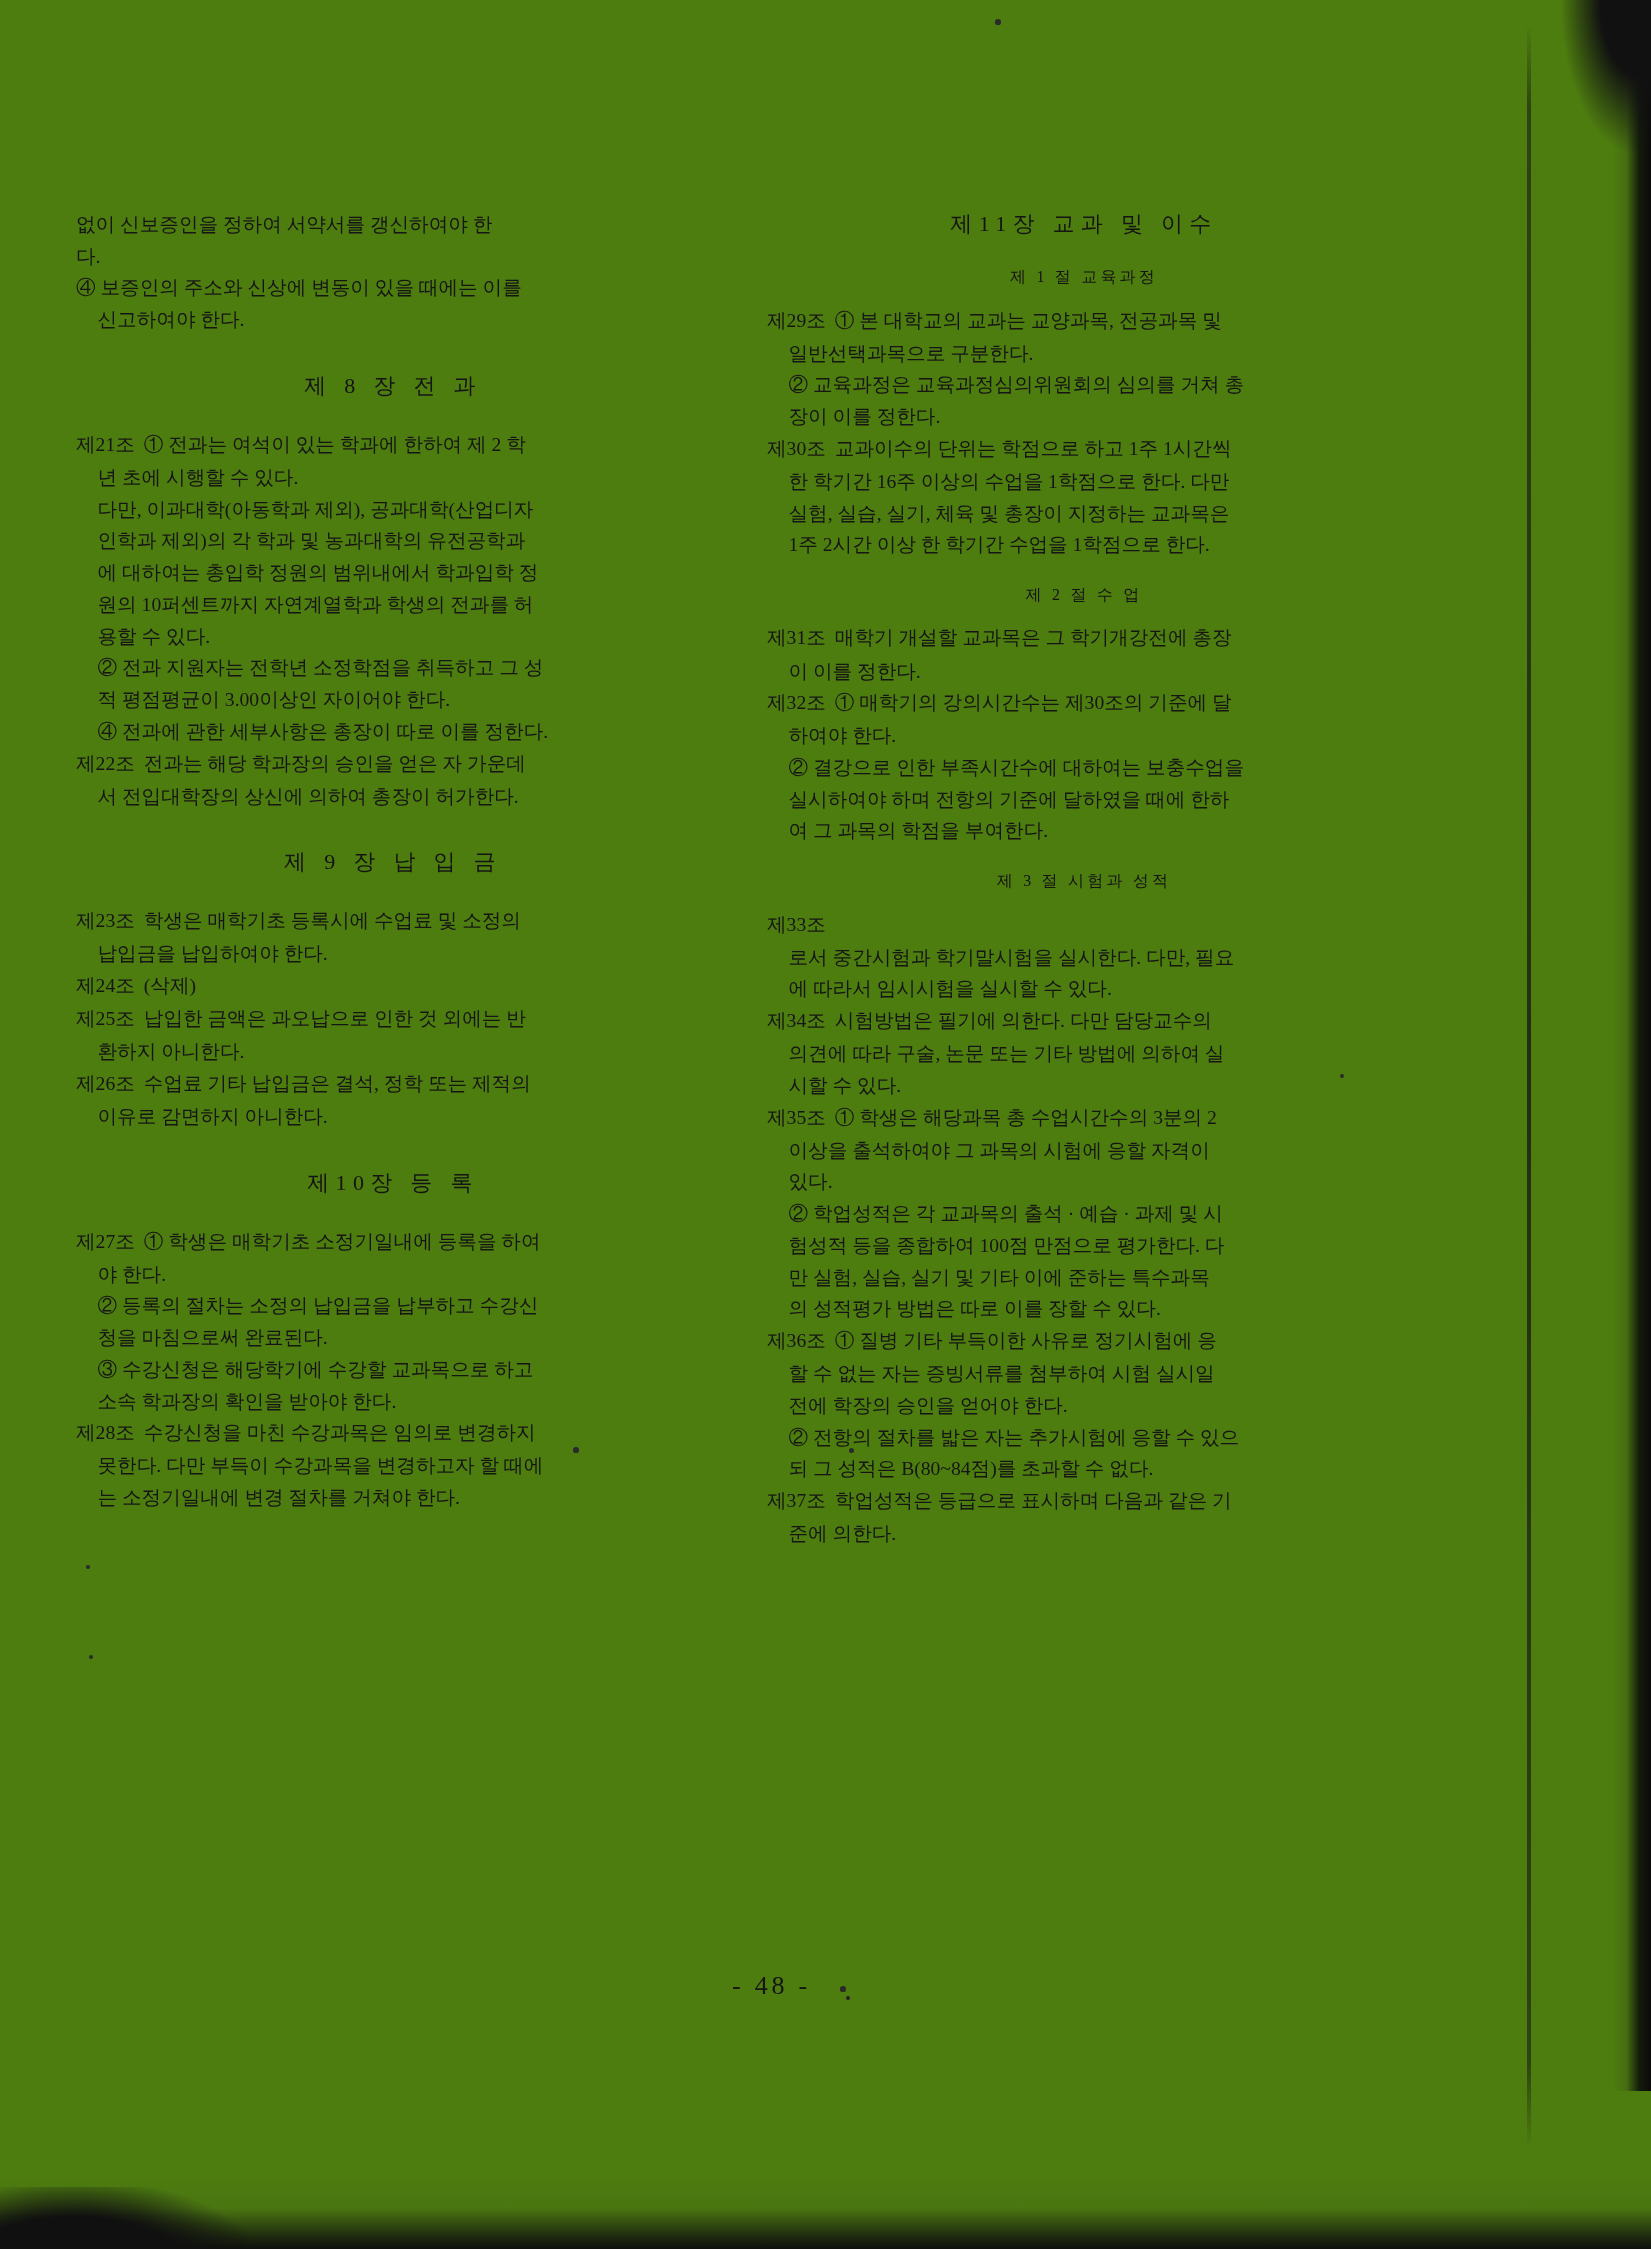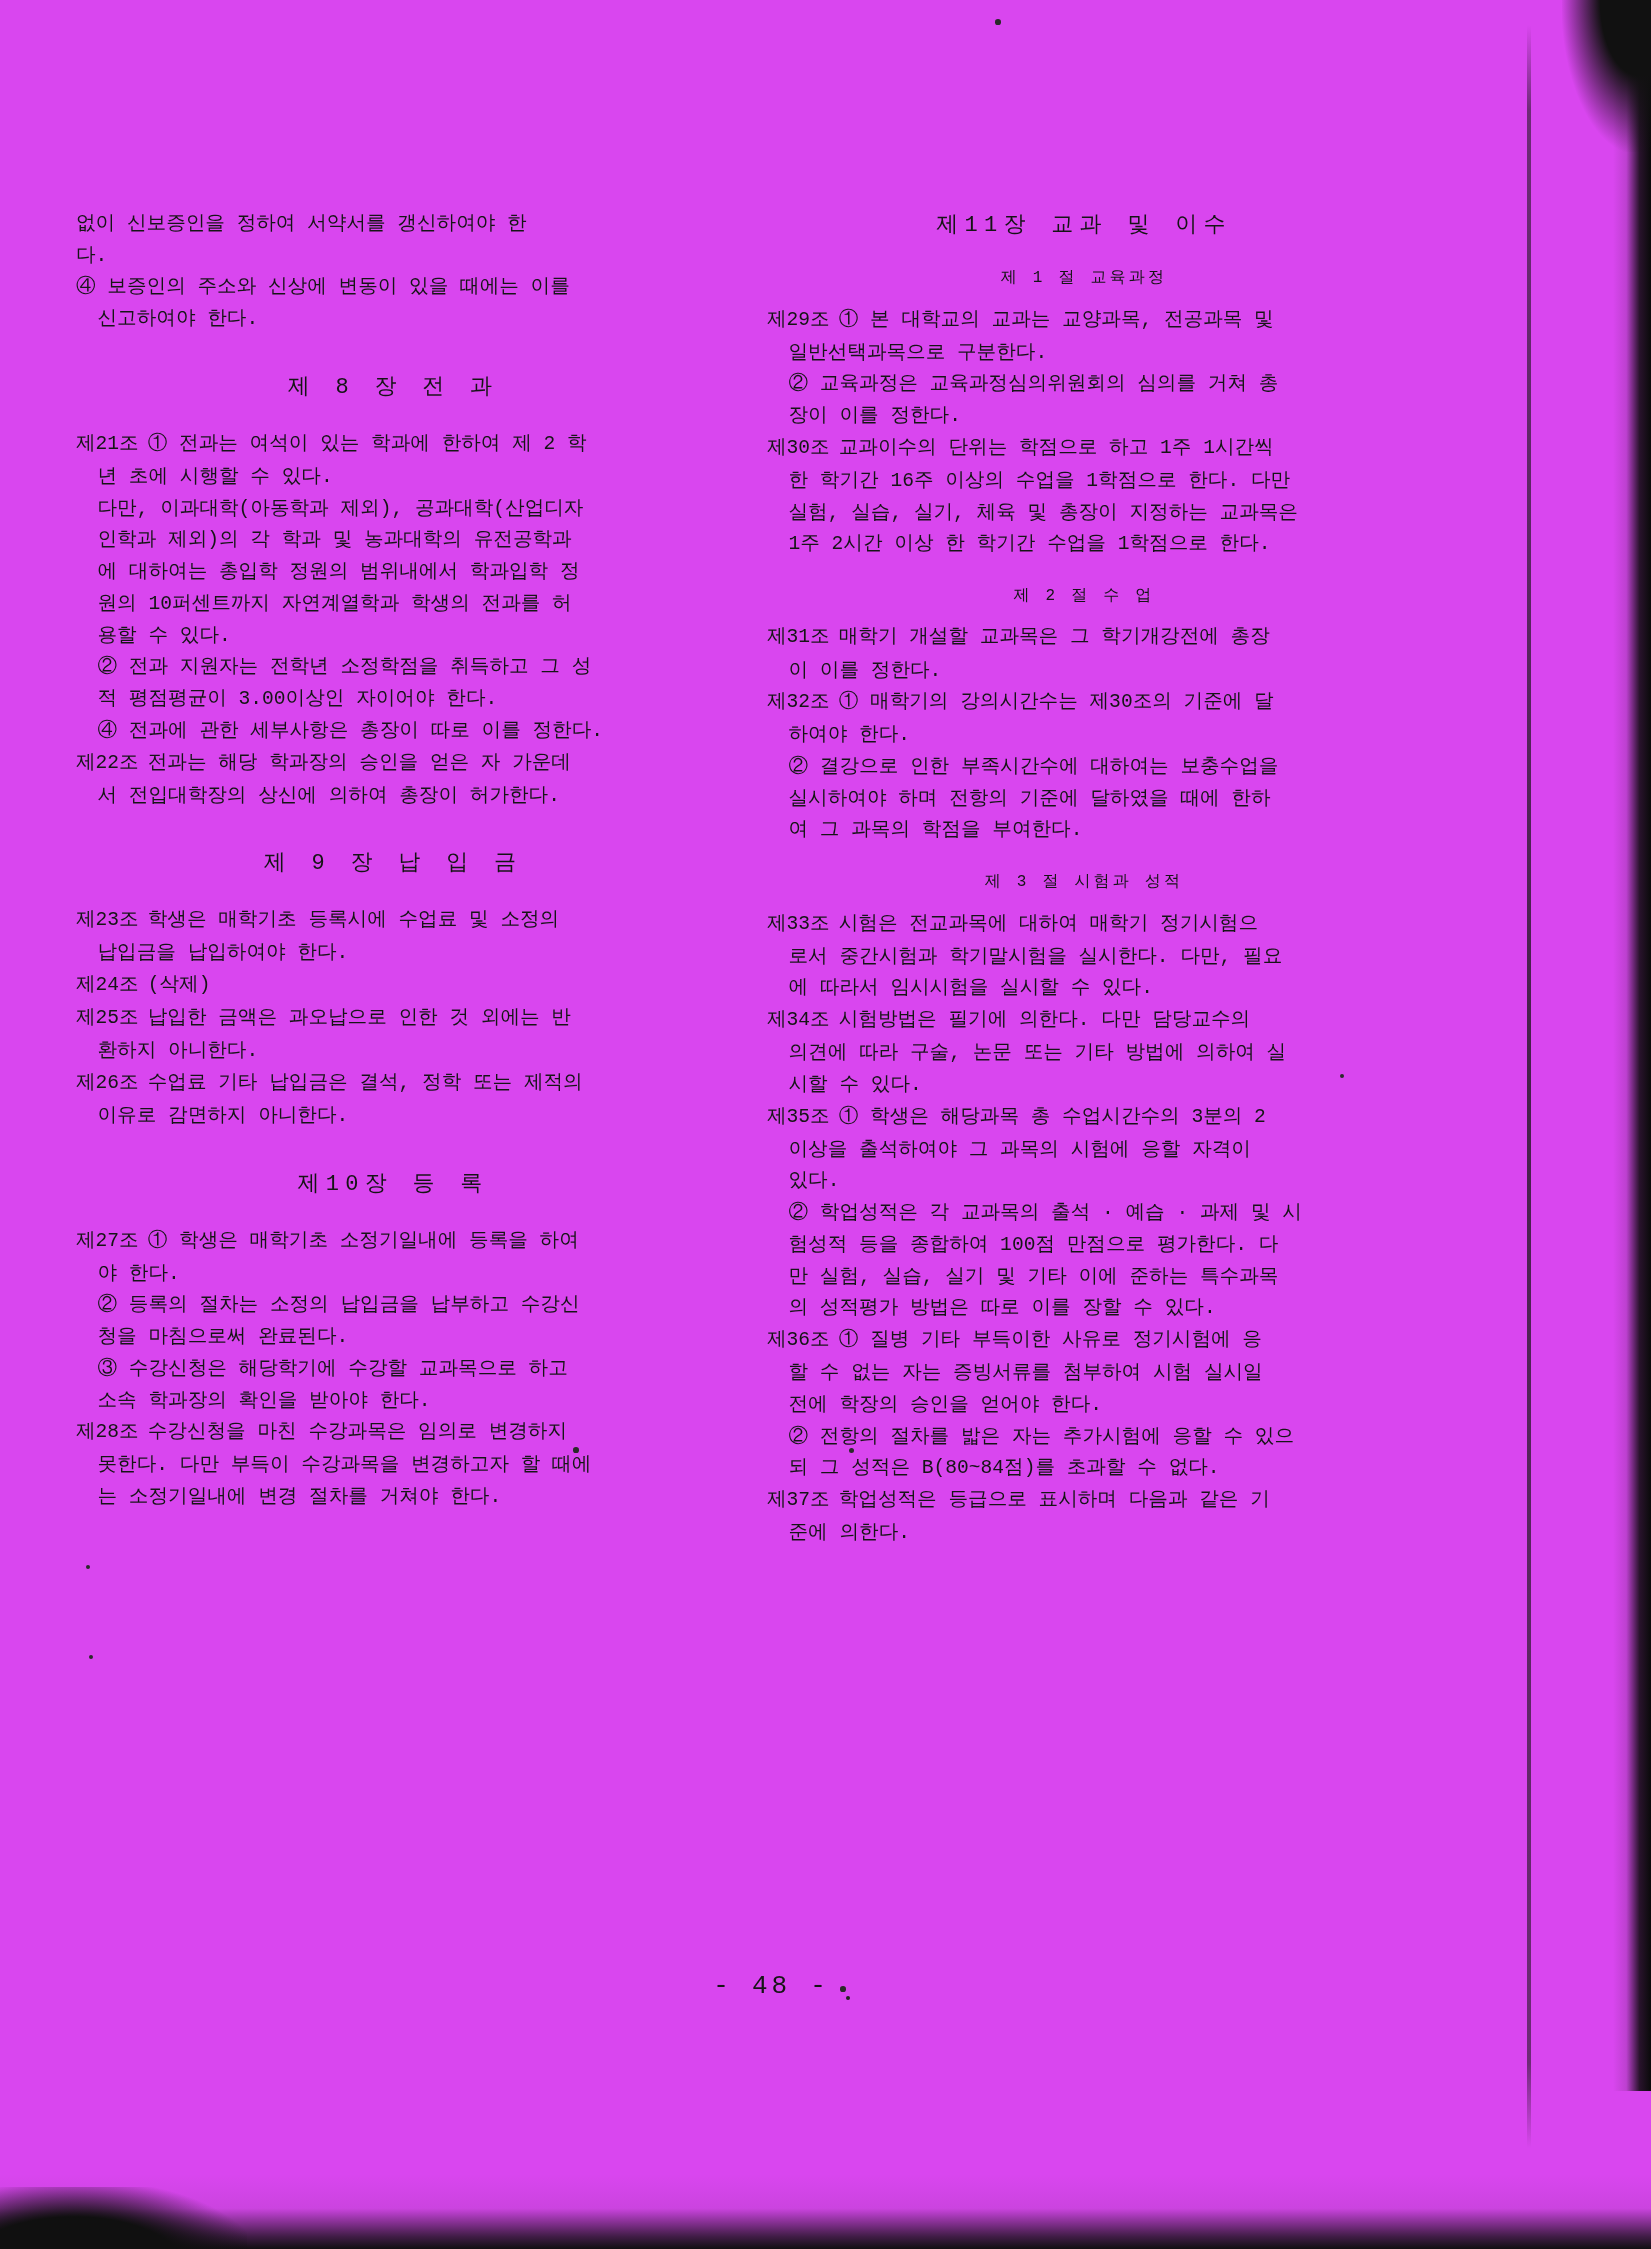--- a/index.html
+++ b/index.html
@@ -7,23 +7,22 @@
     padding: 0;
     background: #ffffff;
   }
   body {
     font-family: "Liberation Serif", serif;
   }
   .page {
     position: relative;
     width: 1651px;
     height: 2250px;
-    background: #d946ef;
+    background: #4d7c0f;
     overflow: hidden;
-    font-family: Liberation Mono, monospace;
   }
 
   
   .edge-right {
     position: absolute;
     top: 0;
     right: 0;
     width: 38px;
     height: 2091px;
     background: linear-gradient(to right, rgba(255,255,255,0) 0%, rgba(30,30,30,0.15) 35%, rgba(10,10,10,0.85) 70%, #0a0a0a 100%);
@@ -277,21 +276,20 @@
       </div>
       <div class="cont">하여야 한다.</div>
       <div class="cont">② 결강으로 인한 부족시간수에 대하여는 보충수업을</div>
       <div class="cont">실시하여야 하며 전항의 기준에 달하였을 때에 한하</div>
       <div class="cont">여 그 과목의 학점을 부여한다.</div>
 
       <div class="section-head">제 3 절   시험과 성적</div>
 
       <div class="art">
         <div class="art-num">제33조</div>
-        <div class="art-body">시험은 전교과목에 대하여 매학기 정기시험으</div>
       </div>
       <div class="cont">로서 중간시험과 학기말시험을 실시한다. 다만, 필요</div>
       <div class="cont">에 따라서 임시시험을 실시할 수 있다.</div>
 
       <div class="art">
         <div class="art-num">제34조</div>
         <div class="art-body">시험방법은 필기에 의한다. 다만 담당교수의</div>
       </div>
       <div class="cont">의견에 따라 구술, 논문 또는 기타 방법에 의하여 실</div>
       <div class="cont">시할 수 있다.</div>

